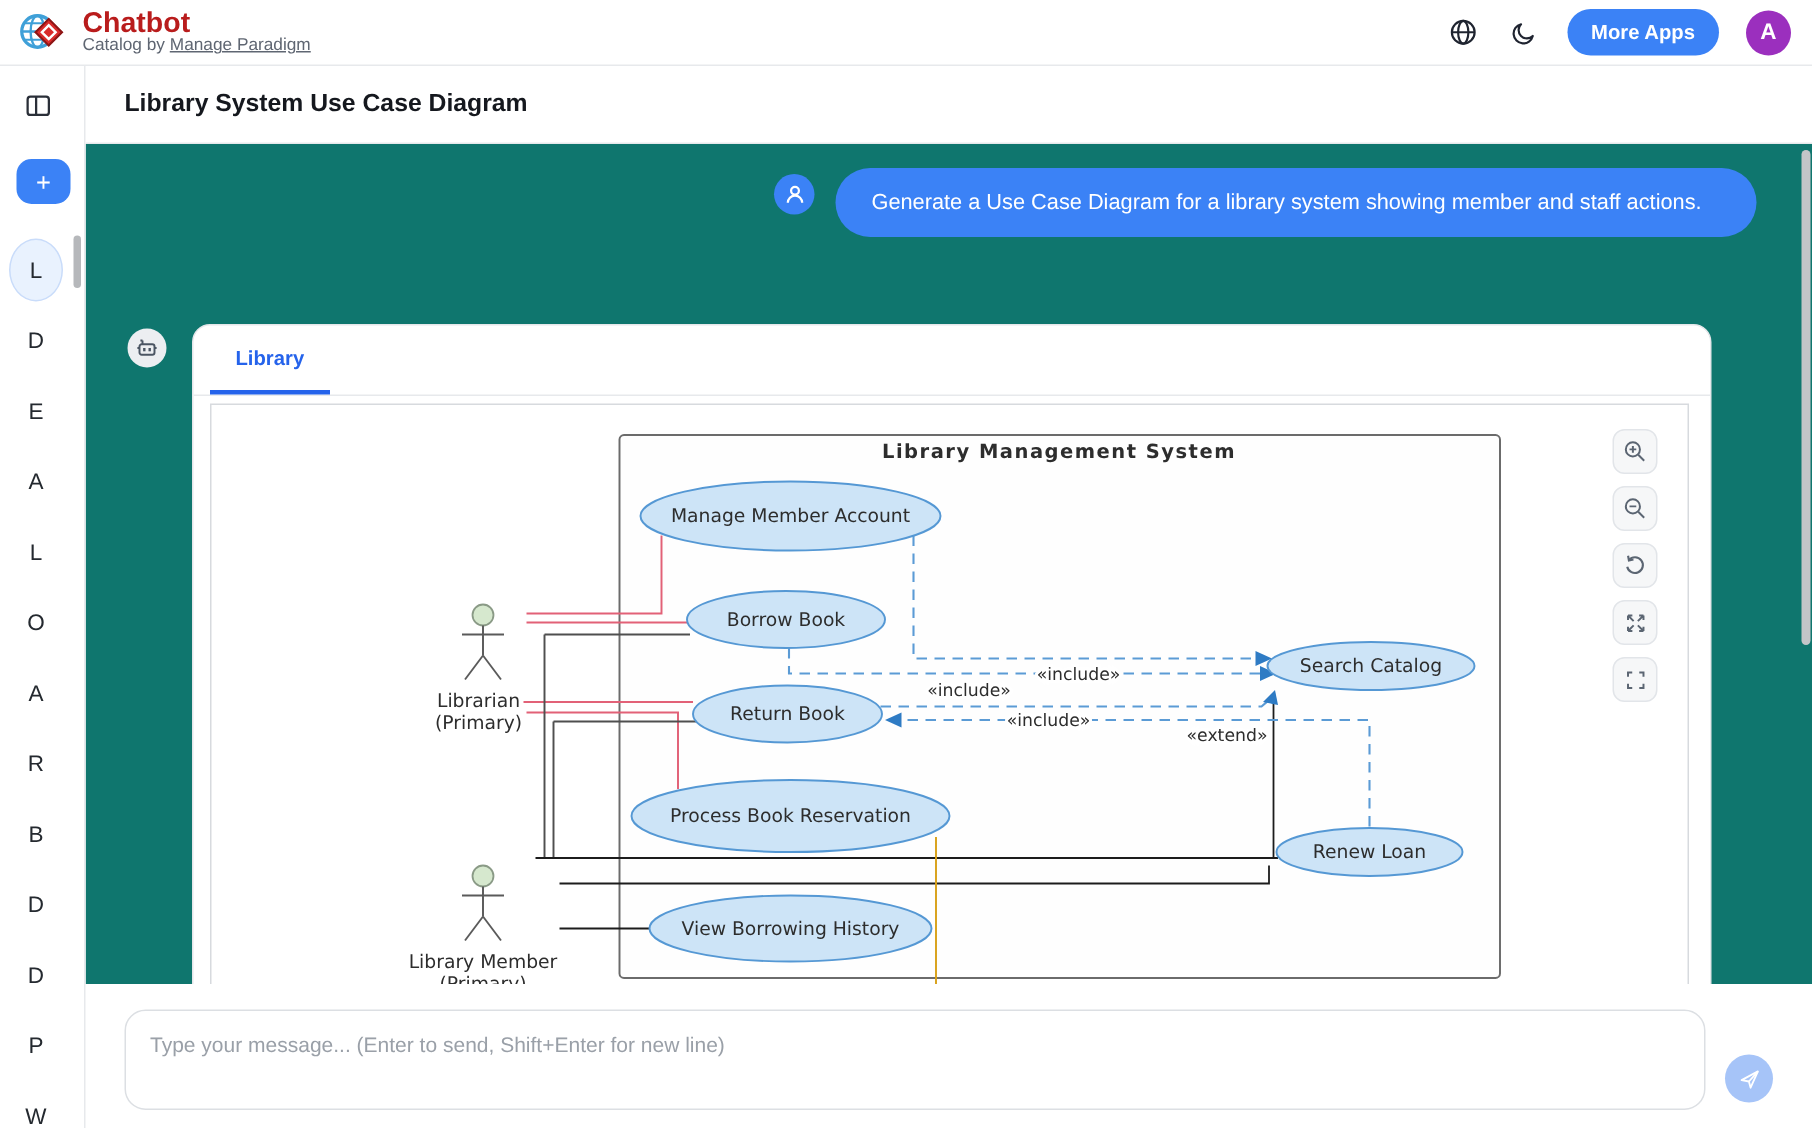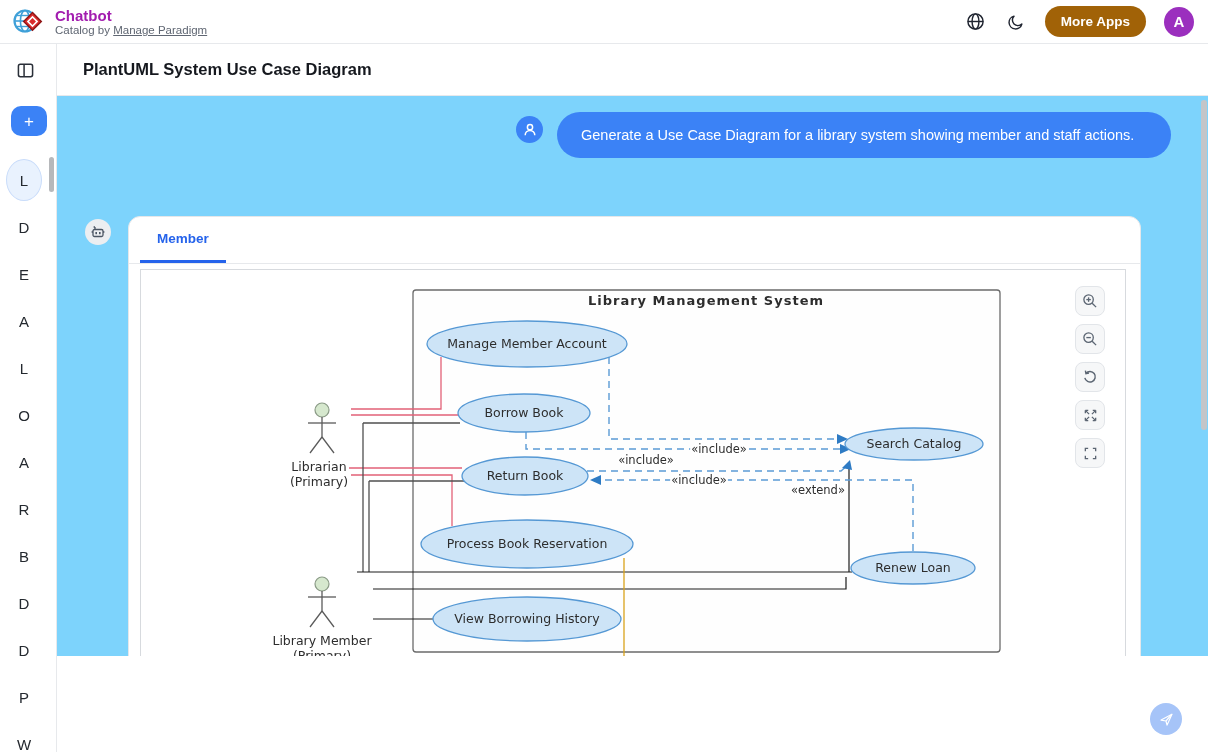--- a/index.html
+++ b/index.html
@@ -4,26 +4,26 @@
 <style>
   * { margin:0; padding:0; box-sizing:border-box; }
   html,body { width:1208px; height:752px; }
   body { font-family:"Liberation Sans", sans-serif; background:#ffffff; position:relative; overflow:hidden; }
 
   
   .app-header { position:absolute; left:0; top:0; width:1208px; height:44px; background:#fff;
     border-bottom:1px solid #e7e9ec; display:flex; align-items:center; z-index:30; }
   .logo-wrap { margin-left:13px; width:30px; height:30px; position:relative; }
   .brand-text { margin-left:12px; }
-  .brand-title { font-size:15px; font-weight:bold; color:#a21caf; line-height:17px; }
+  .brand-title { font-size:19px; font-weight:bold; color:#b91c1c; line-height:17px; }
   .brand-sub { font-size:11.5px; color:#5f6672; }
   .brand-sub a { color:#5f6672; text-decoration:underline; cursor:pointer; }
   .header-right { margin-left:auto; display:flex; align-items:center; gap:18px; margin-right:14px; }
   .icon-btn { width:22px; height:22px; display:flex; align-items:center; justify-content:center; cursor:pointer; color:#1f2430; }
-  .more-apps { background:#a16207; color:#fff; font-size:13.5px; font-weight:bold; border:none;
+  .more-apps { background:#3b82f6; color:#fff; font-size:13.5px; font-weight:bold; border:none;
     border-radius:17px; padding:8px 16px; cursor:pointer; }
   .avatar { width:30px; height:30px; border-radius:50%; background:#9b2fbe; color:#fff; font-weight:bold;
     font-size:15px; display:flex; align-items:center; justify-content:center; cursor:pointer; }
 
   
   .rail { position:absolute; left:0; top:44px; width:57px; height:708px; background:#fff;
     border-right:1px solid #e7e9ec; z-index:20; }
   .rail-toggle { position:absolute; left:17px; top:18px; width:17px; height:17px; cursor:pointer; color:#2a2f38; }
   .new-chat { position:absolute; left:11px; top:62px; width:36px; height:30px; background:#3b82f6; color:#fff;
     border:none; border-radius:10px; font-size:17px; line-height:1; cursor:pointer; }
@@ -33,21 +33,21 @@
     font-size:15px; font-weight:500; color:#24292f; cursor:pointer; border-radius:50%; }
   .rail-letter.active { background:#e9f2fe; border:1px solid #c9dcfa; height:42px; margin:-6px 0; }
   .rail-scroll { position:absolute; left:49px; top:113px; width:5px; height:35px; border-radius:3px; background:#b6b8bb; cursor:pointer; }
 
   
   .content-header { position:absolute; left:57px; top:44px; width:1151px; height:52px; background:#fff;
     border-bottom:1px solid #e7e9ec; display:flex; align-items:center; z-index:10; }
   .page-title { margin-left:26px; font-size:16.5px; font-weight:bold; color:#15181e; }
 
   
-  .chat-area { position:absolute; left:57px; top:96px; width:1151px; height:560px; background:#7dd3fc; overflow:hidden; }
+  .chat-area { position:absolute; left:57px; top:96px; width:1151px; height:560px; background:#0f766e; overflow:hidden; }
   .chat-scrollbar { position:absolute; right:1px; top:4px; width:6px; height:330px; border-radius:3px; background:#c3c5c8; cursor:pointer; }
 
   .user-row { position:absolute; left:459px; top:16px; display:flex; align-items:flex-start; }
   .user-avatar { width:27px; height:27px; border-radius:50%; background:#3b82f6; display:flex;
     align-items:center; justify-content:center; margin-top:4px; }
   .user-bubble { margin-left:14px; width:614px; background:#3b82f6; color:#fff; border-radius:24px;
     padding:15px 24px; font-size:14.5px; }
 
   .bot-avatar { position:absolute; left:28px; top:123px; width:26px; height:26px; border-radius:50%;
     background:#eceef1; display:flex; align-items:center; justify-content:center; color:#4b5563; }
@@ -136,21 +136,21 @@
     <div class="rail-letter">B</div>
     <div class="rail-letter">D</div>
     <div class="rail-letter">D</div>
     <div class="rail-letter">P</div>
     <div class="rail-letter">W</div>
   </div>
   <div class="rail-scroll"></div>
 </nav>
 
 <div class="content-header">
-  <h1 class="page-title">PlantUML System Use Case Diagram</h1>
+  <h1 class="page-title">Library System Use Case Diagram</h1>
 </div>
 
 <main class="chat-area">
 
   <div class="user-row">
     <div class="user-avatar">
       <svg width="16" height="16" viewBox="0 0 16 16" fill="none" stroke="#ffffff" stroke-width="1.5">
         <circle cx="8" cy="5.2" r="2.6"></circle>
           <path d="M3.2 13.2 a4.8 4.8 0 0 1 9.6 0"></path>
       </svg>
@@ -165,21 +165,21 @@
         <line x1="5" y1="3" x2="3.6" y2="3"></line>
       <rect x="5.4" y="8" width="1.6" height="2.2" fill="currentColor" stroke="none"></rect>
       <rect x="9" y="8" width="1.6" height="2.2" fill="currentColor" stroke="none"></rect>
       <line x1="1.6" y1="8" x2="3" y2="8"></line>
         <line x1="13" y1="8" x2="14.4" y2="8"></line>
     </svg>
   </div>
 
   <section class="card">
     <div class="tabs">
-      <div class="tab active">Member</div>
+      <div class="tab active">Library</div>
     </div>
 
     <div class="panel">
       <svg class="diagram" width="986" height="392" viewBox="140 264 986 392">
 
         <rect x="412" y="284" width="587" height="362" rx="3" fill="#fefefe" stroke="#6b6b6b" stroke-width="1.3"></rect>
         <text class="dgt" x="705" y="299" text-anchor="middle" font-size="13" font-weight="bold" letter-spacing="1">Library Management System</text>
 
         <g stroke="#e26177" stroke-width="1.3" fill="none">
           <path d="M350,403 H440 V351"></path>
@@ -306,19 +306,20 @@
           </svg>
         </div>
       </div>
     </div>
   </section>
 
   <div class="chat-scrollbar"></div>
 </main>
 
 <footer class="composer">
+  <textarea placeholder="Type your message... (Enter to send, Shift+Enter for new line)" style=""></textarea>
   <button class="send-btn">
     <svg width="15" height="15" viewBox="0 0 16 16" fill="none" stroke="#ffffff" stroke-width="1.3">
       <path d="M2.2 8.6 L13.8 2.4 L8.6 14 L7.4 9.6 L2.2 8.6 Z" stroke-linejoin="round"></path>
       <line x1="7.4" y1="9.6" x2="13.8" y2="2.4"></line>
     </svg>
   </button>
 </footer>
 
 </body></html>

